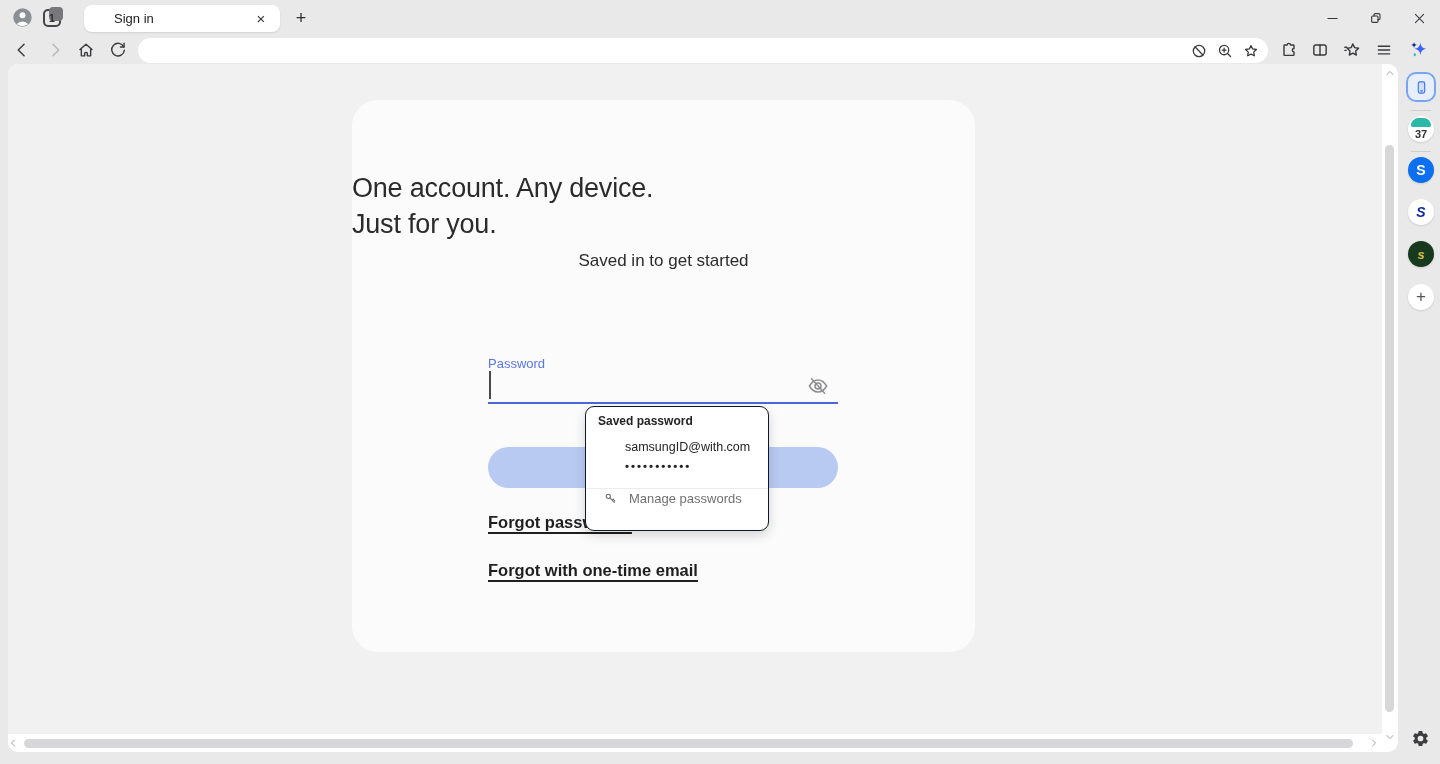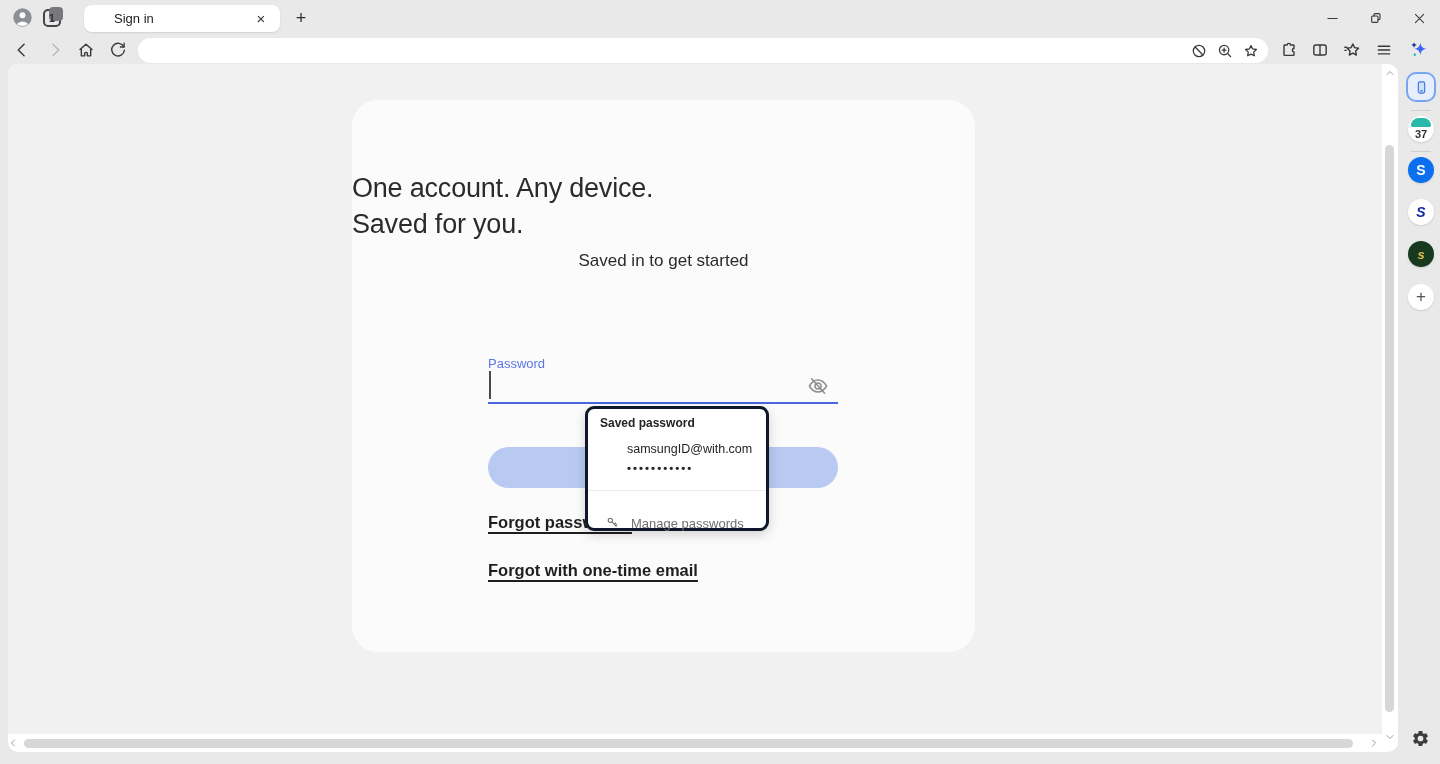--- a/index.html
+++ b/index.html
@@ -62,28 +62,28 @@
   .pw-line { position:absolute; left:136px; top:302px; width:350px; height:2px; background:#4a66e0; }
 
   .signin-btn { position:absolute; left:136px; top:347px; width:350px; height:41px; border:none;
         border-radius:21px; background:#b8c9f2; font-size:17px; color:#fff; }
   .link { position:absolute; left:136px; font-size:16.5px; font-weight:600; color:#1f1f1f;
         text-decoration:underline; text-underline-offset:4px; text-decoration-thickness:1.5px; }
   .link.forgot { top:413px; }
   .link.verify { top:461px; }
 
   
-  .popup { left:585px; top:406px; width:184px; height:125px; background:#ffffff; border:3px solid #0f172a;
+  .popup { left:585px; top:406px; width:184px; height:125px; background:#ffffff; border:1px solid #0f172a;
         border-radius:9px; box-shadow:0 4px 12px rgba(0,0,0,.16); z-index:60; position:absolute; }
   .popup-header { position:absolute; left:12px; top:7px; font-size:12px; font-weight:700; color:#242426; }
   .cred-row { position:absolute; left:0; top:26px; width:100%; height:52px; }
   .cred-email { position:absolute; left:39px; top:7px; font-size:12.5px; color:#242426; }
   .cred-mask { position:absolute; left:39px; top:27px; font-size:11.5px; font-weight:700; letter-spacing:2px; color:#242426; }
   .popup-div { position:absolute; left:0; top:81px; width:100%; height:1px; background:#ececee; }
-  .manage-row { position:absolute; left:0; top:84px; width:100%; height:38px; display:flex; align-items:flex-end; padding-left:17px; }
+  .manage-row { position:absolute; left:0; top:84px; width:100%; height:38px; display:flex; align-items:flex-start; padding-left:17px; }
   .manage-label { font-size:13px; color:#707072; margin-left:10px; }
 
   
   .vthumb { left:1385px; top:145px; width:9px; height:567px; background:#d7d7d9; border-radius:5px; }
   .hthumb { left:24px; top:739px; width:1329px; height:9px; background:#d7d7d9; border-radius:5px; }
   .scaret { width:14px; height:14px; display:flex; align-items:center; justify-content:center; }
 
   
   .sidebar { position:absolute; right:0; top:64px; width:42px; bottom:0; }
   .sb-circle { position:absolute; left:1408px; width:26px; height:26px; border-radius:50%;
@@ -213,21 +213,21 @@
     <path d="M7.4 15.2 l1.5 1.9 -1.5 1.9 -1.5 -1.9 z" fill="#14b8c4"></path>
   </svg>
 </div>
 
 <div class="abs panel"></div>
 <div class="abs pagebg"></div>
 
 <div class="card">
   <div class="h1">
     <div>One account. Any device.</div>
-    <div>Saved for you.</div>
+    <div>Just for you.</div>
   </div>
   <div class="subtitle">Saved in to get started</div>
 
   <div class="pw-label">Password</div>
   <input class="pw-input" type="password" value="" style="">
   <div class="caret"></div>
   <div class="eye-btn">
     <svg width="24" height="24" viewBox="0 0 24 24">
       <path class="stk gray" style="stroke-width:1.5" d="M3.4 12 C5.8 7.9 8.7 5.9 12 5.9 s6.2 2 8.6 6.1 C18.2 16.1 15.3 18.1 12 18.1 S5.8 16.1 3.4 12 Z"></path>
       <circle class="stk gray" style="stroke-width:1.5" cx="12" cy="12" r="3"></circle>

